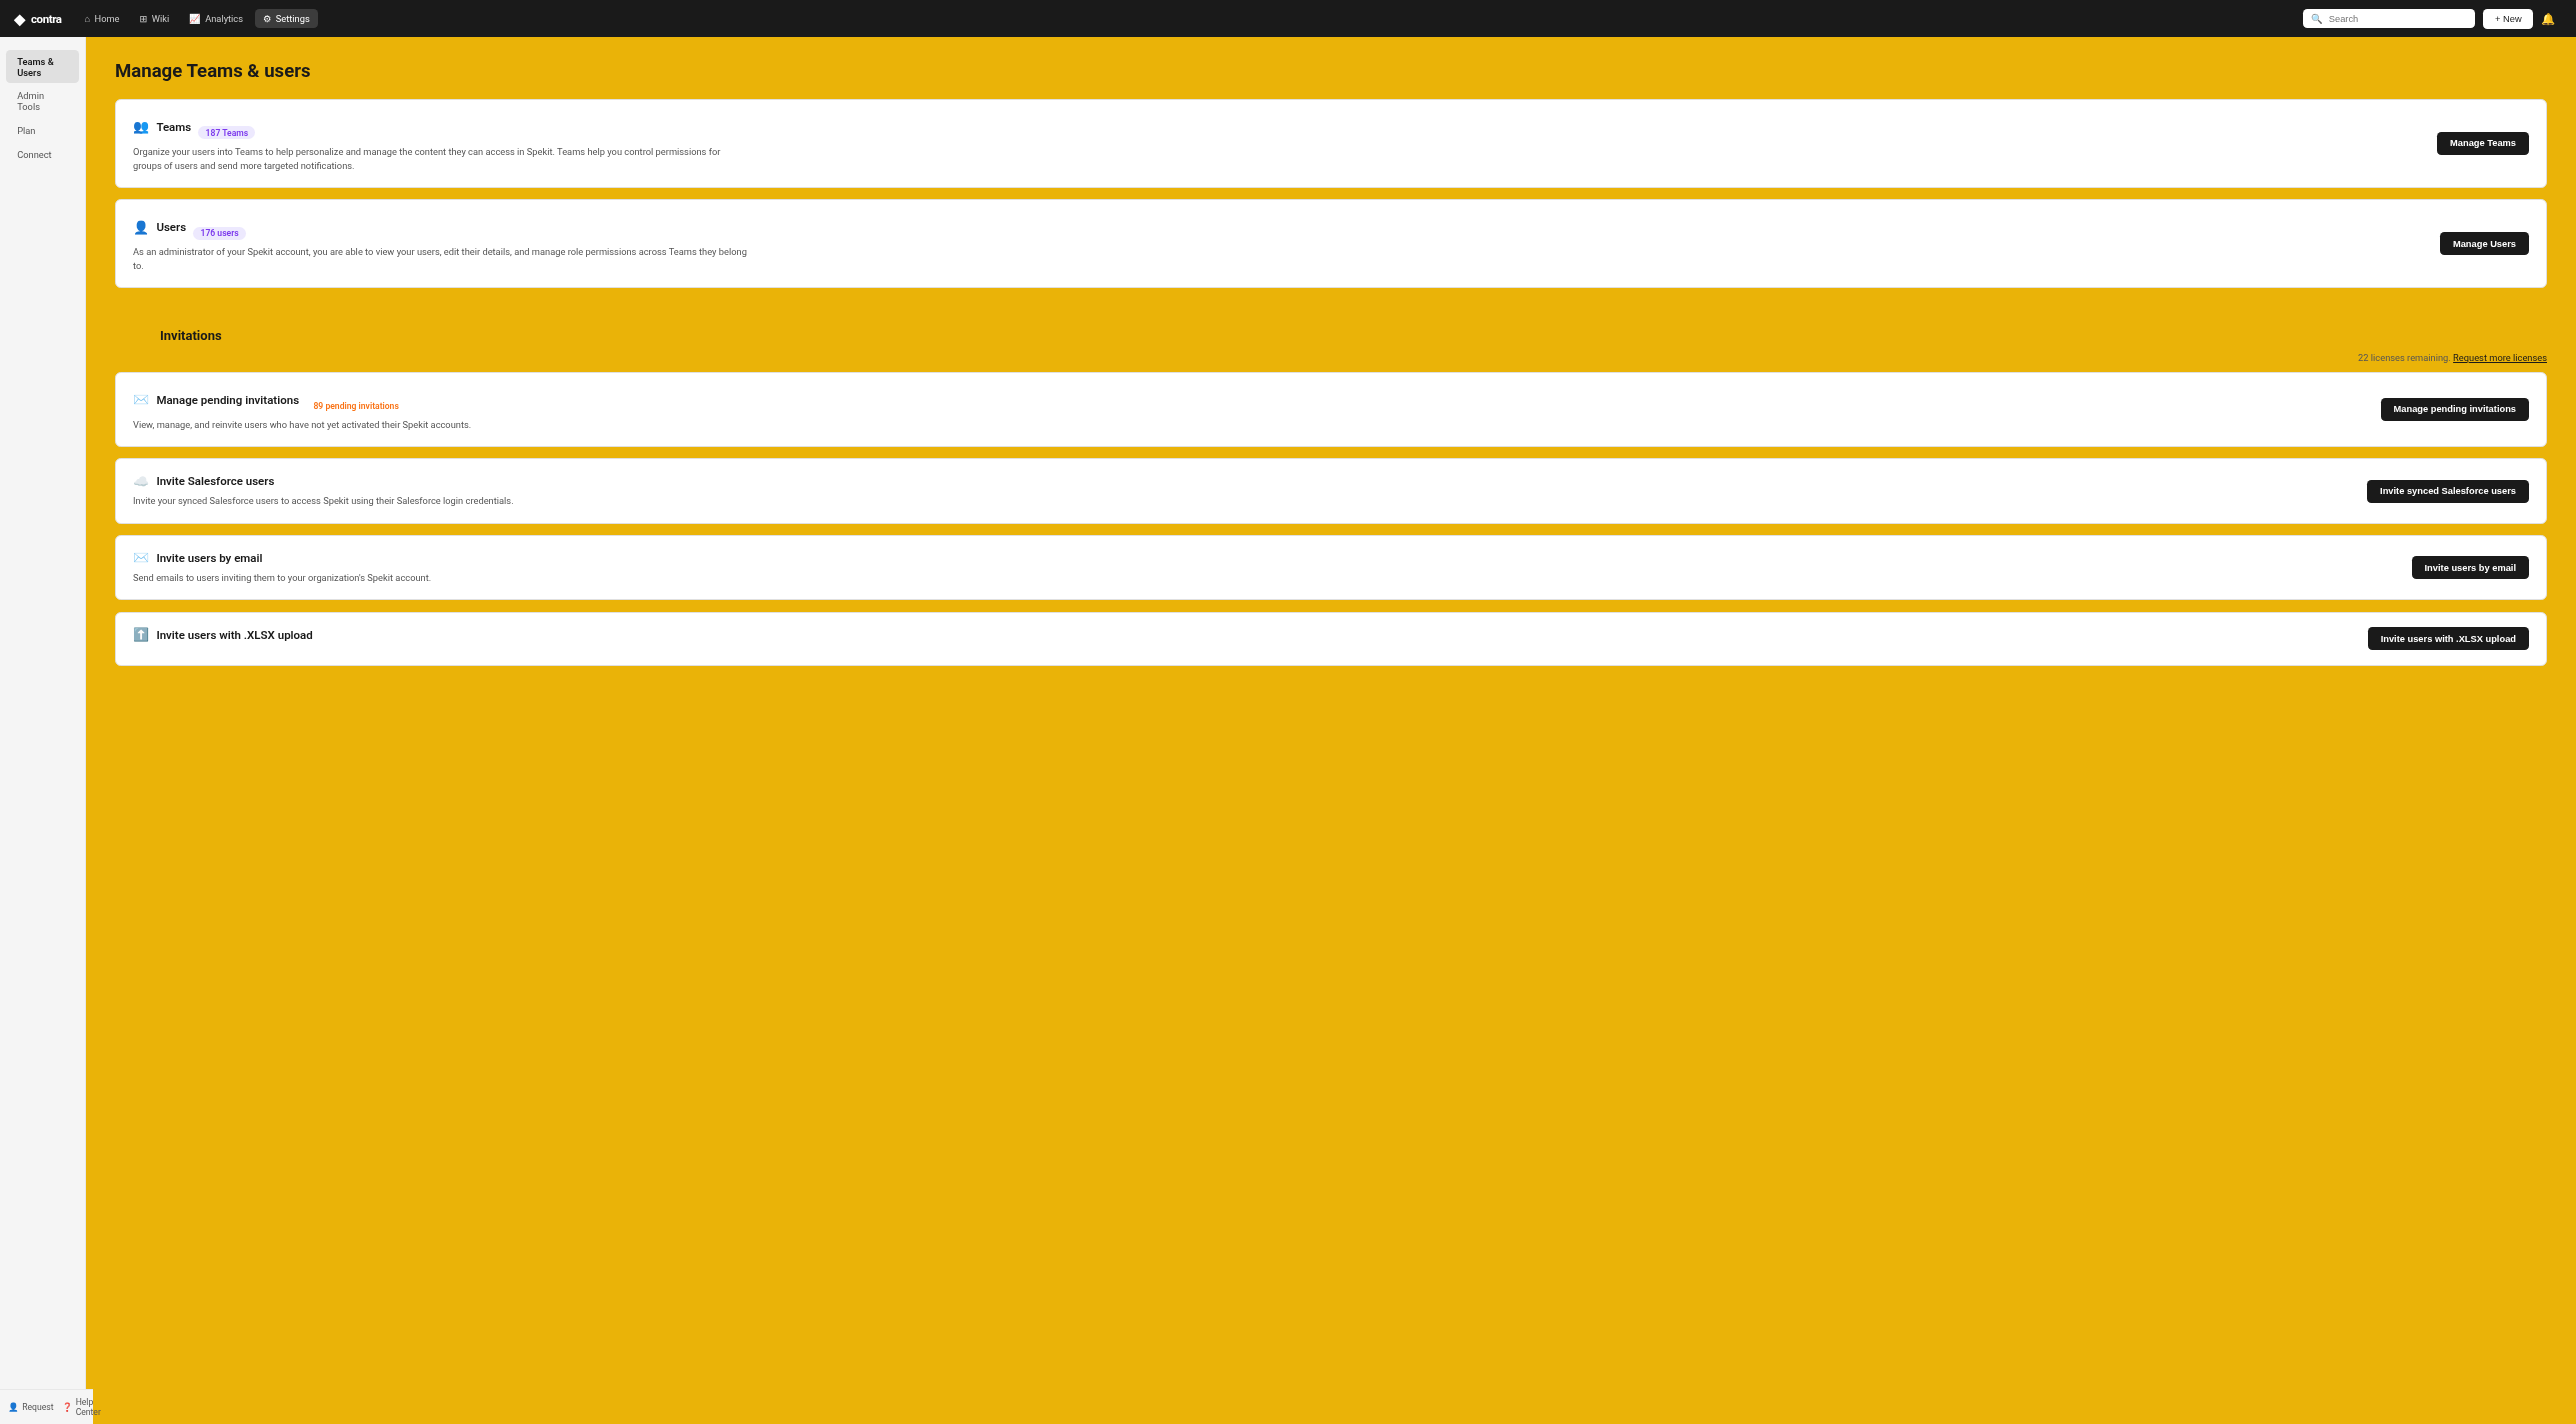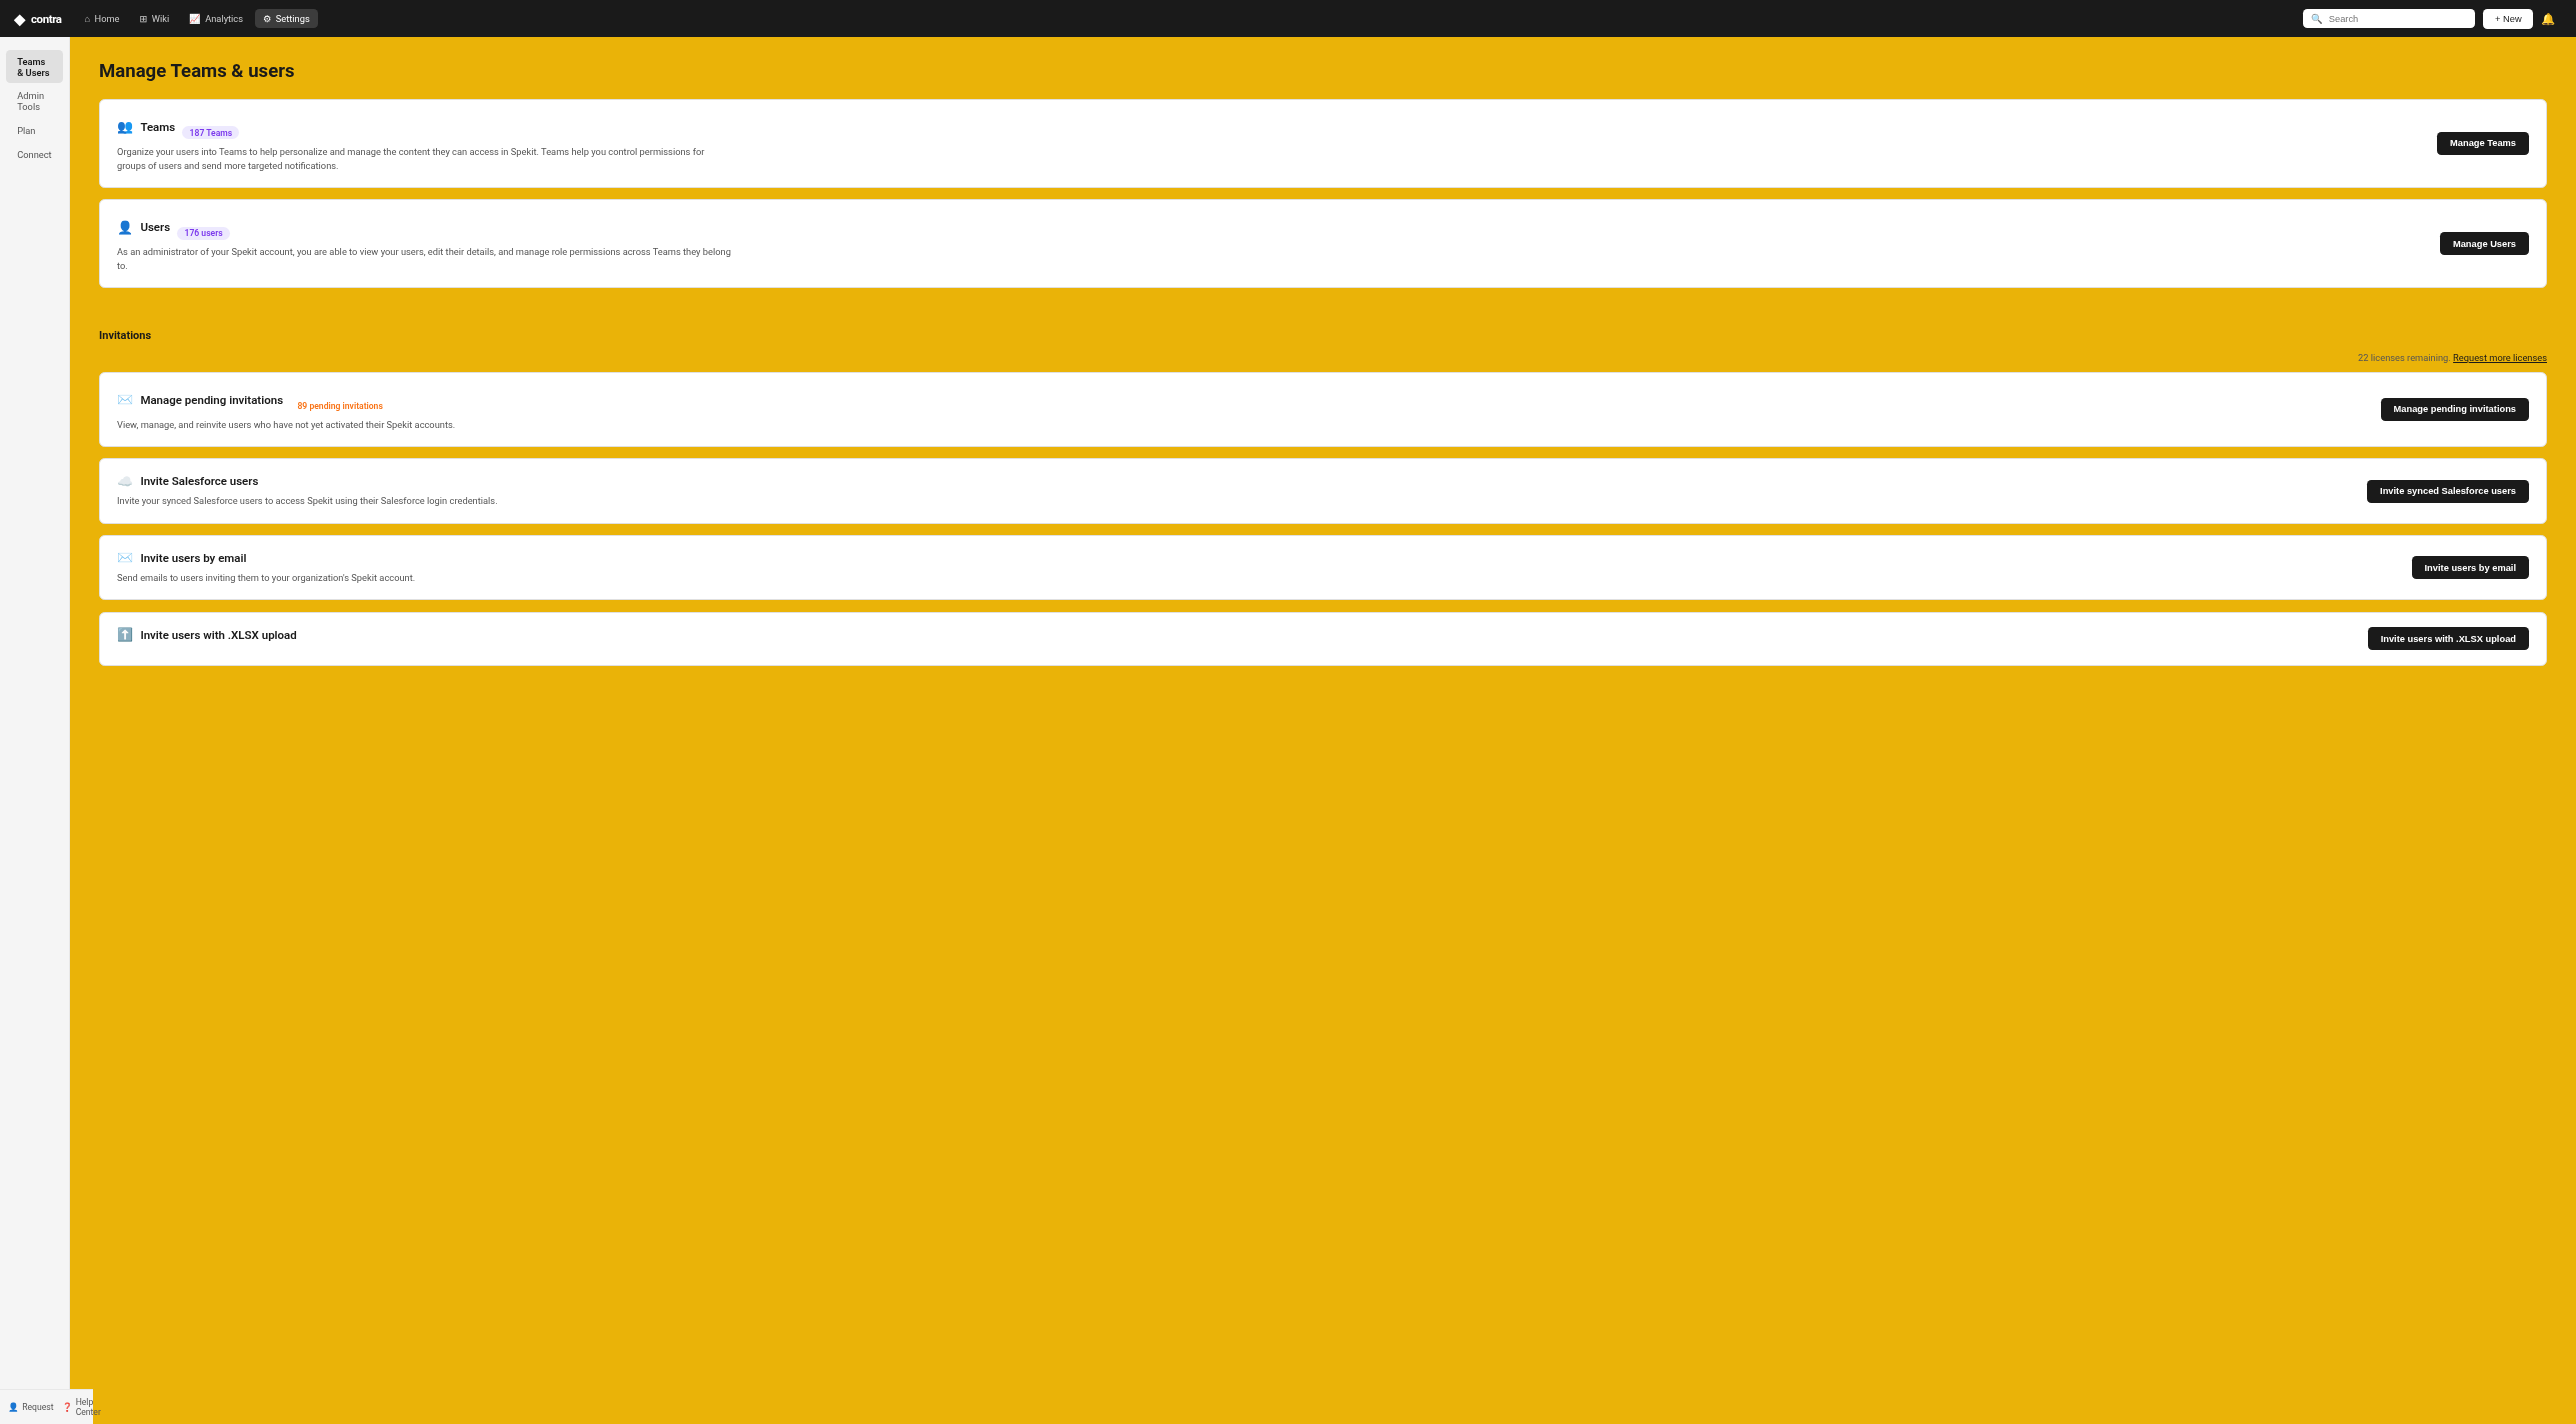--- a/index.html
+++ b/index.html
@@ -35,21 +35,21 @@
     .bell-btn {
       background: none; border: none; color: #ccc; font-size: 11.5px; cursor: pointer;
       padding: 4.3px 5.7px; border-radius: 4.3px;
     }
 
     
     .layout { display: flex; min-height: calc(100vh - 37px); }
 
     
     .sidebar {
-      width: 70px; background: #f5f5f5; padding: 11.5px 0; flex-shrink: 0;
+      width: 86px; background: #f5f5f5; padding: 11.5px 0; flex-shrink: 0;
       border-right: 0.7px solid #e8e8e8;
     }
     .sidebar-item {
       display: block; padding: 5.7px 11.5px; font-size: 9.3px; color: #555; cursor: pointer;
       border-radius: 4.3px; margin: 1.4px 5.7px; text-decoration: none;
     }
     .sidebar-item.active {
       background: #e0e0e0; color: #1a1a1a; font-weight: 600;
     }
 
@@ -82,21 +82,21 @@
       background: #1a1a1a; color: #fff; border: none; border-radius: 4.3px;
       padding: 6.5px 13px; font-size: 9.3px; font-weight: 600; cursor: pointer;
       white-space: nowrap; align-self: center;
     }
 
     
     .section-header {
       display: flex; align-items: center; justify-content: space-between;
       margin: 20px 0 8.6px;
     }
-    .section-title { font-size: 11px; font-weight: 700; color: #1a1a1a; }
+    .section-title { font-size: 13px; font-weight: 700; color: #1a1a1a; margin-left: 45px; }
     .license-info { font-size: 9.3px; color: #555; margin-top: 44px; }
     .license-link { color: #1a1a1a; text-decoration: underline; cursor: pointer; }
 
     
     .bottom-bar {
       position: fixed; bottom: 0; left: 0; width: 93px;
       padding: 7.2px 8.6px; background: #f5f5f5; border-top: 0.7px solid #e8e8e8;
       display: flex; gap: 8.6px;
     }
     .bottom-bar-item {

